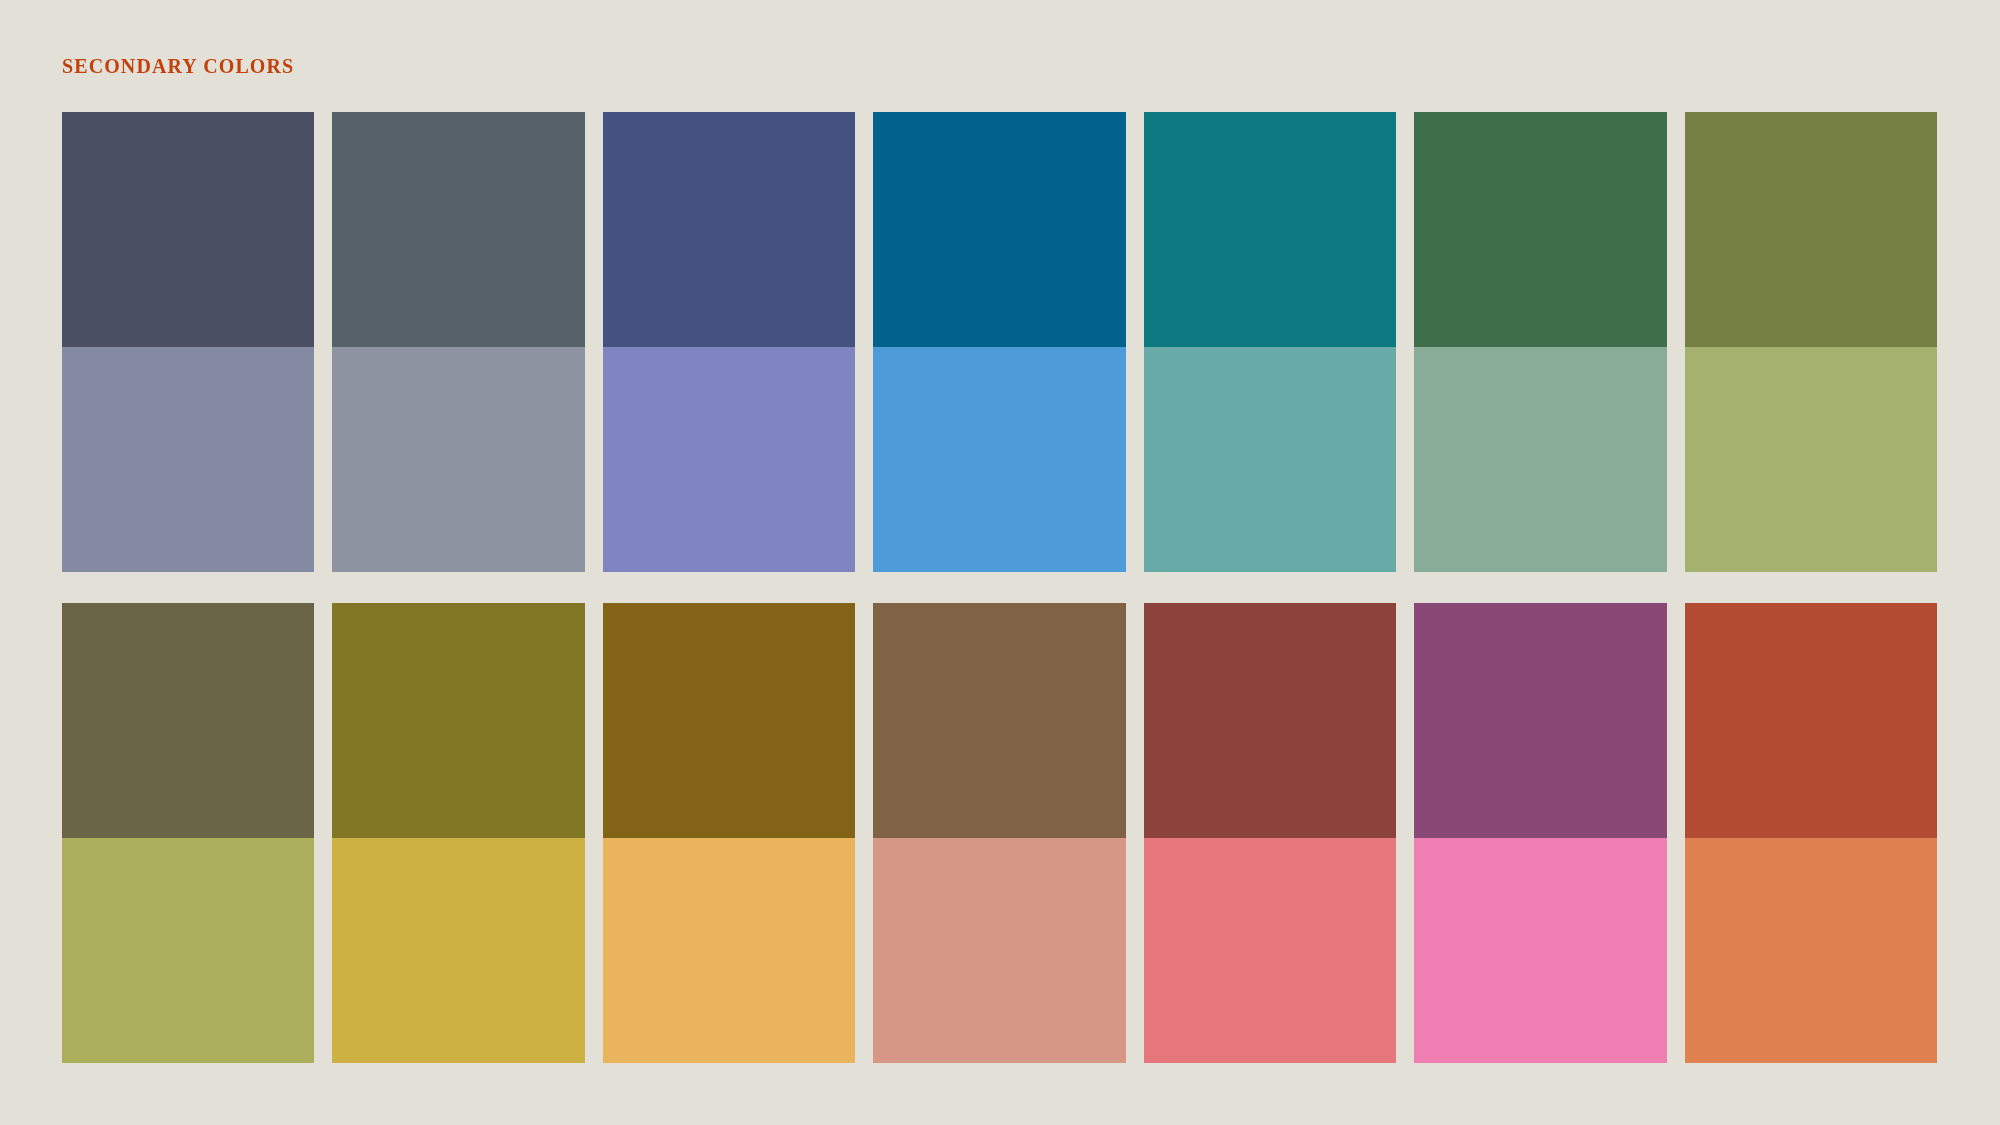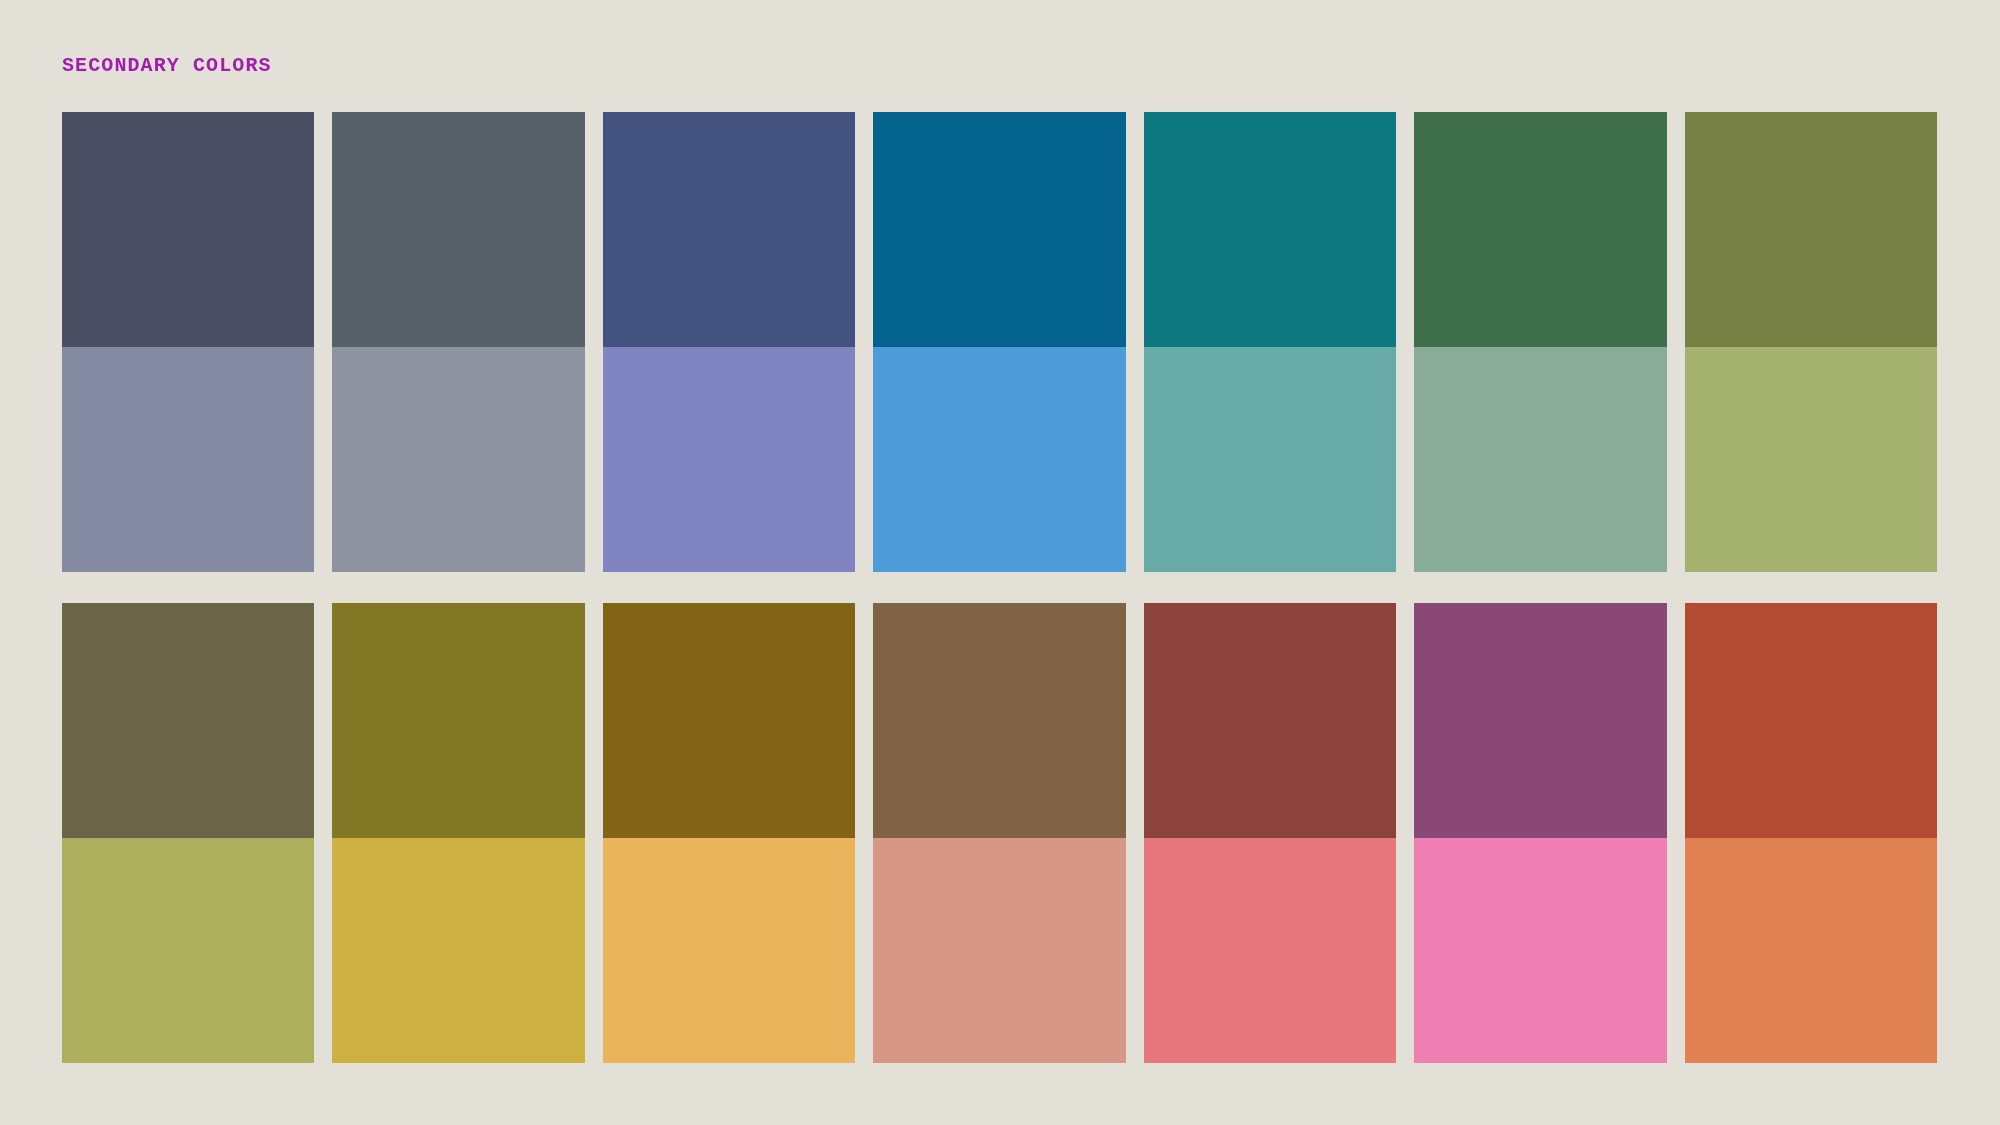--- a/index.html
+++ b/index.html
@@ -20,22 +20,22 @@
     background: #e3e1d7;
     box-sizing: border-box;
   }
   .palette-title {
     position: absolute;
     left: 62px;
     top: 56px;
     font-size: 20px;
     font-weight: bold;
     letter-spacing: 1.1px;
-    color: #a21caf;
-    font-family: Liberation Mono, monospace;
+    color: #c2410c;
+    font-family: Liberation Serif, serif;
     line-height: 1;
     white-space: nowrap;
   }
   .swatch-grid {
     position: absolute;
     left: 62px;
     top: 112px;
     width: 1875px;
     height: 951px;
     display: grid;

